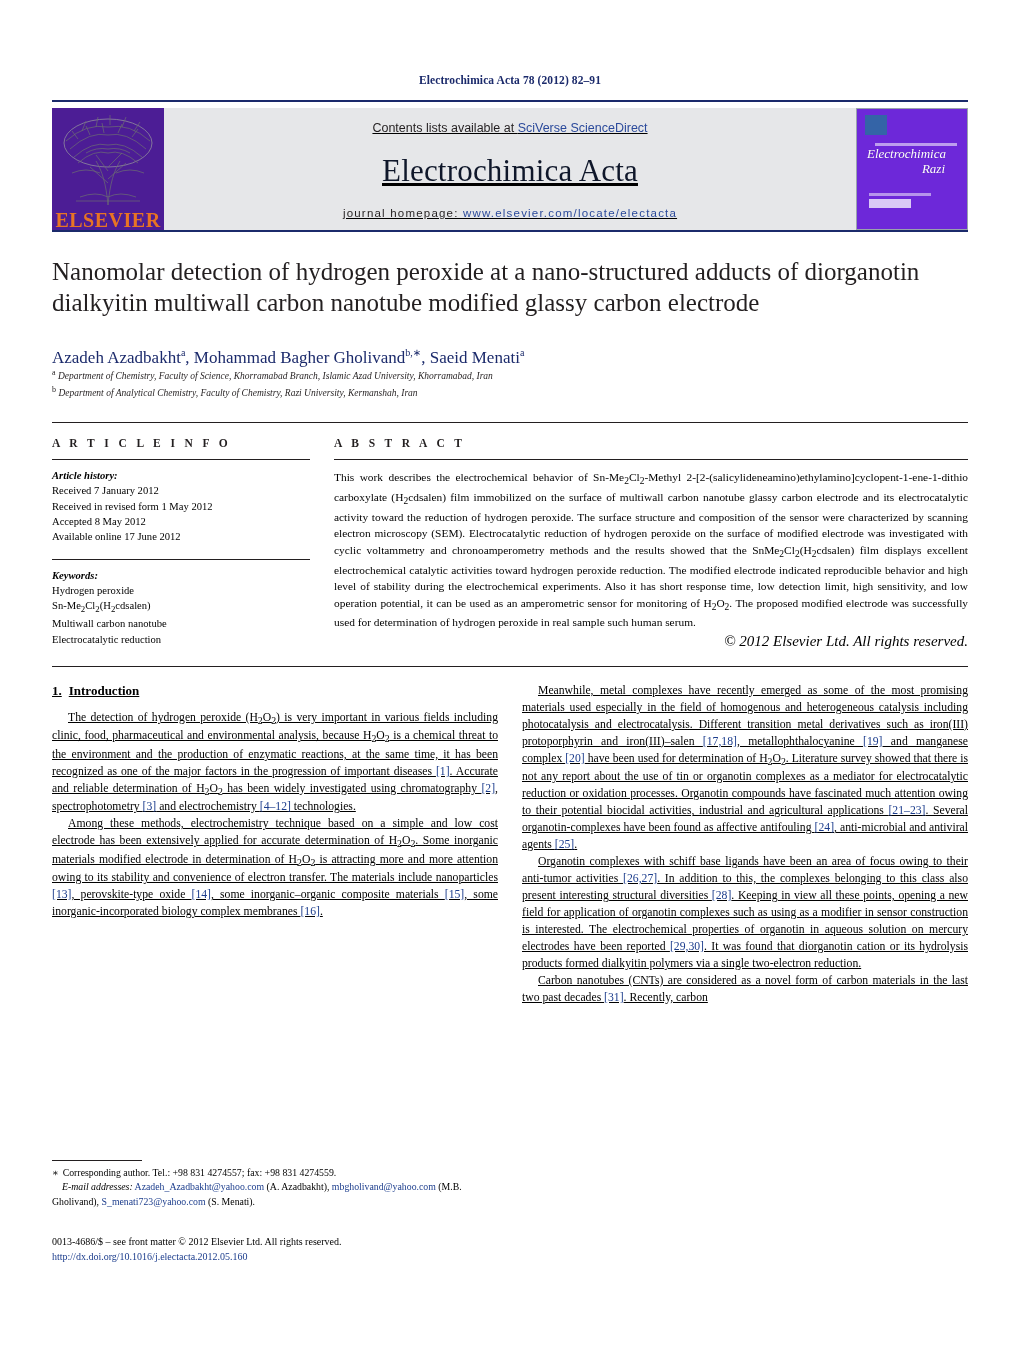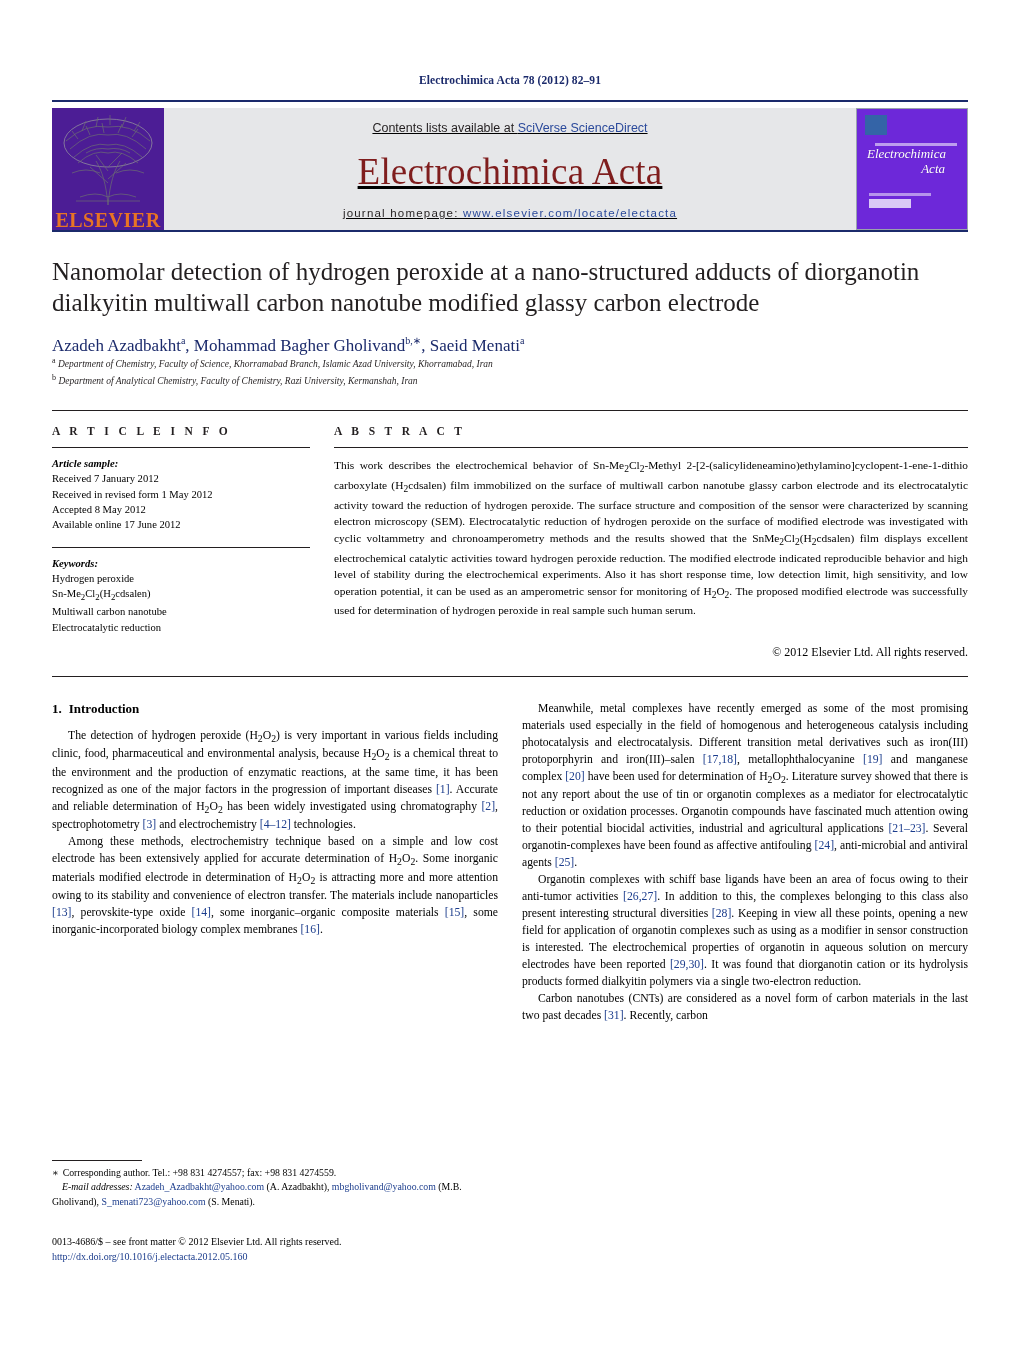--- a/index.html
+++ b/index.html
@@ -77,22 +77,22 @@
     font-family: "Liberation Sans", sans-serif;
     font-size: 12.5px;
     color: #231f20;
   }
   .contents-line a, .link {
     color: #2b4a9b;
     text-decoration: none;
   }
   .journal-name {
     font-family: "Liberation Serif", serif;
-    font-size: 37px;
-    color: #7f1d1d;
+    font-size: 31px;
+    color: #0f172a;
     letter-spacing: 0.2px;
   }
   .homepage-line {
     font-family: "Liberation Sans", sans-serif;
     font-size: 11.5px;
     letter-spacing: 1.2px;
     color: #231f20;
   }
   .homepage-line .url { color: #2b4a9b; letter-spacing: 1.2px; }
   .cover-thumb {
@@ -158,21 +158,21 @@
     font-size: 25px;
     line-height: 1.25;
     color: #231f20;
     margin: 0;
     font-weight: normal;
   }
   .authors {
     font-family: "Liberation Serif", serif;
     font-size: 17px;
     color: #1b2a6b;
-    margin-top: 16px;
+    margin-top: 28px;
   }
   .authors sup { font-size: 10px; }
   .affil {
     font-family: "Liberation Serif", serif;
     font-style: italic;
     font-size: 9.5px;
     color: #231f20;
     line-height: 1.5;
   }
   .affil sup { font-style: normal; font-size: 8px; }
@@ -202,33 +202,35 @@
   .info-group .lbl { font-style: italic; font-weight: bold; }
   .info-sep { border-top: 1.1px solid #231f20; margin: 14px 0 0 0; }
   .abstract {
     margin-top: 9px;
     font-size: 11.4px;
     line-height: 1.44;
     text-align: justify;
   }
   .copyline {
     text-align: right;
-    font-size: 12px;
-    margin-top: 26px;
+    font-size: 15px;
+    margin-top: 2px;
+    font-style: italic;
   }
   .infoabs-rule-bottom {
     border-top: 1.4px solid #231f20;
     margin: 16px 52px 0 52px;
   }
 
   
   .body2col {
-    margin: 24px 52px 0 52px;
+    margin: 16px 52px 0 52px;
     display: flex;
     gap: 24px;
+    text-decoration: underline;
   }
   .bcol { flex: 1 1 0; }
   .h2 {
     font-family: "Liberation Serif", serif;
     font-weight: bold;
     font-size: 13px;
     margin: 0 0 11px 0;
   }
   .h2 .num { margin-right: 7px; }
   p.body {
@@ -310,21 +312,21 @@
       <div class="homepage-line">
         <span>journal homepage: </span><span class="url">www.elsevier.com/locate/electacta</span>
       </div>
     </div>
 
     <div class="cover-thumb">
       <div class="cover-el-logo"></div>
       <div class="cover-topline"></div>
       <div class="cover-title">
         <span>Electrochimica</span>
-        <span class="l2">Acta</span>
+        <span class="l2">Razi</span>
       </div>
       <div class="cover-small"></div>
       <div class="cover-badge"></div>
     </div>
   </div>
   <div class="masthead-bottom-rule"></div>
 
   <div class="titleblock">
     <h1 class="art-title">Nanomolar detection of hydrogen peroxide at a nano-structured adducts of diorganotin dialkyitin multiwall carbon nanotube modified glassy carbon electrode</h1>
     <div class="authors">Azadeh Azadbakht<sup>a</sup>, Mohammad Bagher Gholivand<sup>b,</sup><sup>∗</sup>, Saeid Menati<sup>a</sup></div>
@@ -334,21 +336,21 @@
     </div>
   </div>
 
   <div class="infoabs-rule-top"></div>
   <div class="infoabs">
 
     <div class="col-info">
       <div class="sechead">A R T I C L E  I N F O</div>
       <div class="thinrule"></div>
       <div class="info-group">
-        <div class="lbl">Article sample:</div>
+        <div class="lbl">Article history:</div>
         <div>Received 7 January 2012</div>
         <div>Received in revised form 1 May 2012</div>
         <div>Accepted 8 May 2012</div>
         <div>Available online 17 June 2012</div>
       </div>
       <div class="info-sep"></div>
       <div class="info-group">
         <div class="lbl">Keywords:</div>
         <div>Hydrogen peroxide</div>
         <div>Sn-Me<sub>2</sub>Cl<sub>2</sub>(H<sub>2</sub>cdsalen)</div>

